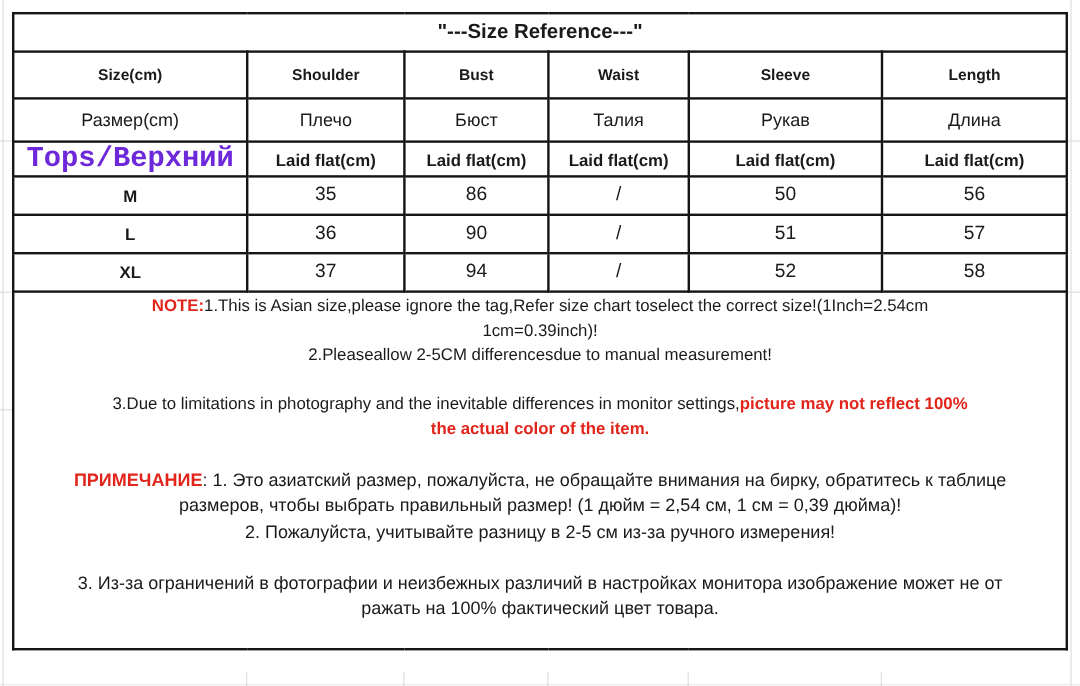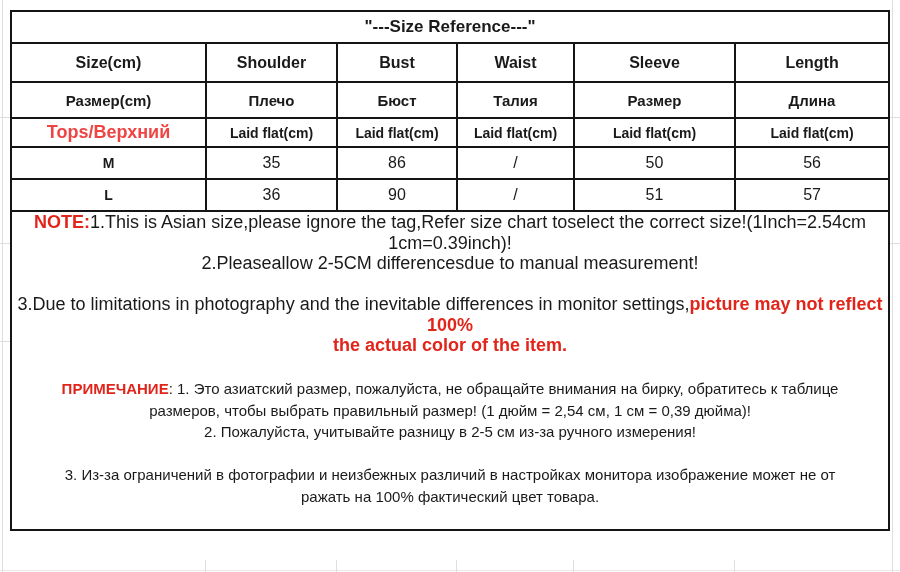--- a/index.html
+++ b/index.html
@@ -23,30 +23,30 @@
     padding:0;overflow:hidden;
   }
   tr.r-title{height:32px;}
   tr.r-head{height:39px;}
   tr.r-ru{height:36px;}
   tr.r-tops{height:29px;}
   tr.r-data{height:32px;}
   tr.r-notes{height:220px;}
 
   .title-cell{font-size:17px;font-weight:bold;}
-  .head-cell{font-size:16px;font-weight:bold;}
-  .ru-cell{font-size:15px;font-weight:bold;}
-  .tops-cell{font-size:18px;font-weight:bold;color:#ef4444;}
+  .head-cell{font-size:13px;font-weight:bold;}
+  .ru-cell{font-size:15px;font-weight:normal;}
+  .tops-cell{font-size:24px;font-weight:bold;color:#6d28d9;font-family:Liberation Mono, monospace;}
   .laid-cell{font-size:14px;font-weight:bold;margin-top:32px;}
   .size-cell{font-size:14px;font-weight:bold;}
   .val-cell{font-size:16px;font-weight:normal;}
 
   td.notes-cell{vertical-align:top;text-align:center;padding:4px 3px 0 3px;}
   .note-block{white-space:pre-line;}
-  .note-block.en{font-size:18px;line-height:20.5px;}
+  .note-block.en{font-size:14px;line-height:20.5px;}
   .note-block.ru{font-size:15px;line-height:21.5px;margin-top:2px;}
   .note-label{color:#e1251b;font-weight:bold;}
   .note-red{color:#e1251b;font-weight:bold;}
 </style>
 </head>
 <body>
 
 <div class="gl v" style="left:2px;top:0;height:572px;"></div>
 <div class="gl v" style="left:892px;top:0;height:572px;"></div>
 <div class="gl h soft" style="left:0;top:570px;width:900px;"></div>
@@ -80,21 +80,21 @@
       <td class="head-cell">Bust</td>
       <td class="head-cell">Waist</td>
       <td class="head-cell">Sleeve</td>
       <td class="head-cell">Length</td>
     </tr>
     <tr class="r-ru">
       <td class="ru-cell">Размер(cm)</td>
       <td class="ru-cell">Плечо</td>
       <td class="ru-cell">Бюст</td>
       <td class="ru-cell">Талия</td>
-      <td class="ru-cell">Размер</td>
+      <td class="ru-cell">Рукав</td>
       <td class="ru-cell">Длина</td>
     </tr>
     <tr class="r-tops">
       <td class="tops-cell">Tops/Верхний</td>
       <td class="laid-cell">Laid flat(cm)</td>
       <td class="laid-cell">Laid flat(cm)</td>
       <td class="laid-cell">Laid flat(cm)</td>
       <td class="laid-cell">Laid flat(cm)</td>
       <td class="laid-cell">Laid flat(cm)</td>
     </tr>
@@ -107,20 +107,28 @@
       <td class="val-cell">56</td>
     </tr>
     <tr class="r-data">
       <td class="size-cell">L</td>
       <td class="val-cell">36</td>
       <td class="val-cell">90</td>
       <td class="val-cell">/</td>
       <td class="val-cell">51</td>
       <td class="val-cell">57</td>
     </tr>
+    <tr class="r-data">
+      <td class="size-cell">XL</td>
+      <td class="val-cell">37</td>
+      <td class="val-cell">94</td>
+      <td class="val-cell">/</td>
+      <td class="val-cell">52</td>
+      <td class="val-cell">58</td>
+    </tr>
     <tr class="r-notes">
       <td colspan="6" class="notes-cell">
         <div class="note-block en"><span class="note-label">NOTE:</span><span>1.This is Asian size,please ignore the tag,Refer size chart toselect the correct size!(1Inch=2.54cm
 1cm=0.39inch)!</span>
           <div>2.Pleaseallow 2-5CM differencesdue to manual measurement!</div>
           <div><span>3.Due to limitations in photography and the inevitable differences in monitor settings,</span><span class="note-red">picture may not reflect 100%
 the actual color of the item.</span></div>
         </div>
         <div class="note-block ru"><span class="note-label">ПРИМЕЧАНИЕ</span><span>: </span><span>1. Это азиатский размер, пожалуйста, не обращайте внимания на бирку, обратитесь к таблице
 размеров, чтобы выбрать правильный размер! (1 дюйм = 2,54 см, 1 см = 0,39 дюйма)!</span>

